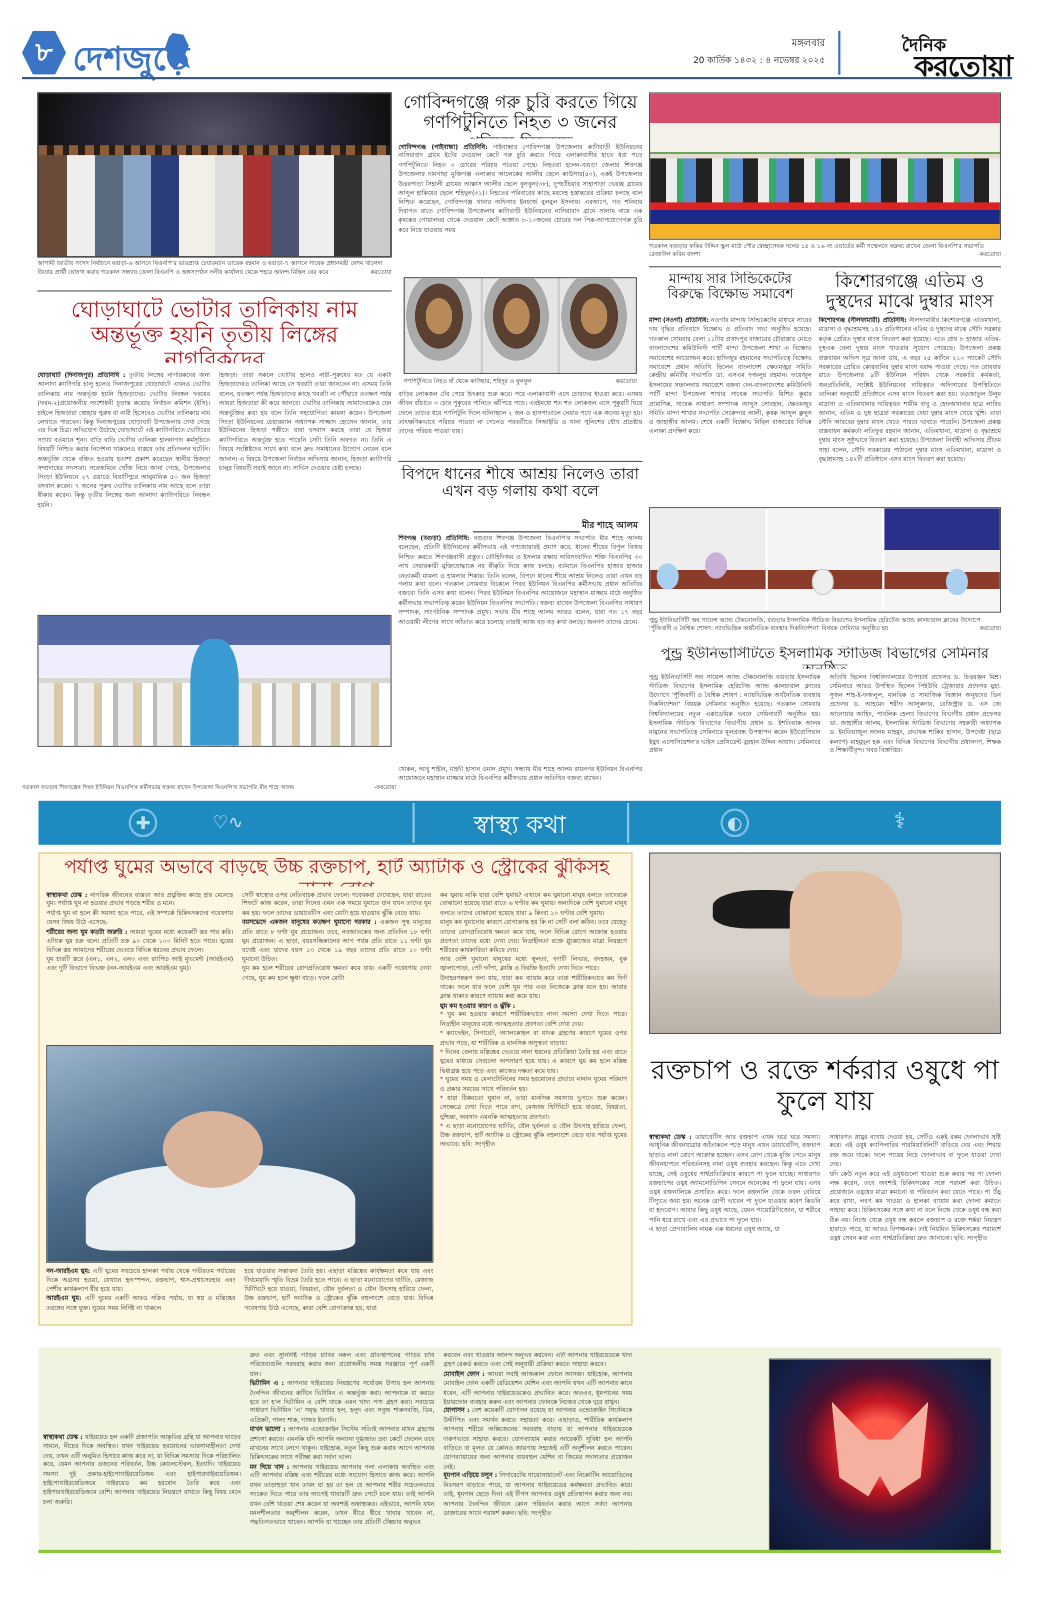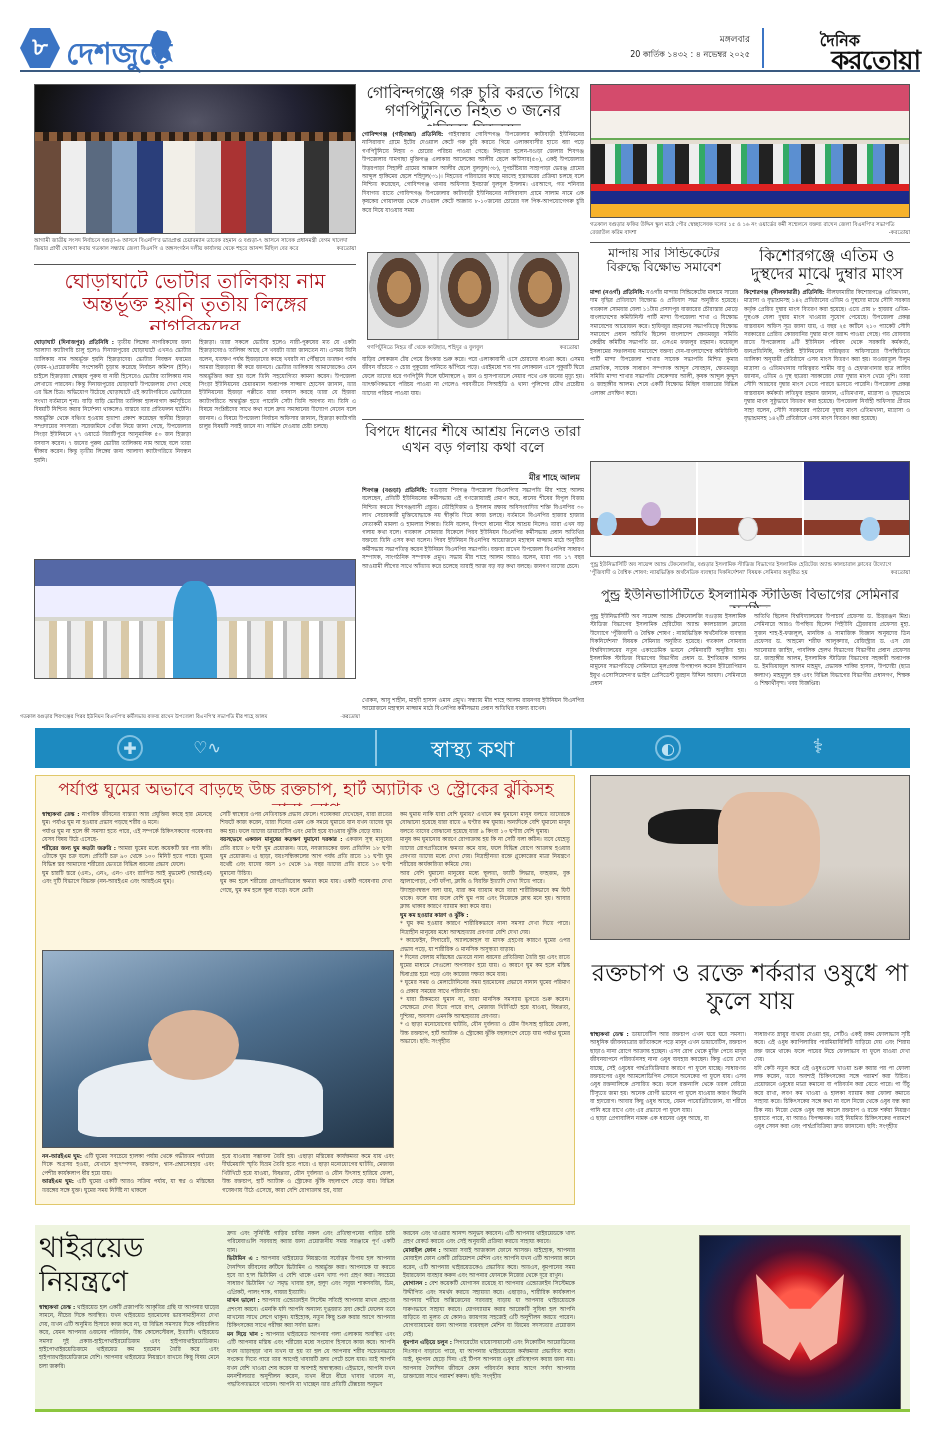--- a/index.html
+++ b/index.html
@@ -220,24 +220,20 @@
 <div class="abs p" style="left:590px;top:1030px;width:156px;height:186px">
   <div><b>স্বাস্থ্যকথা ডেস্ক :</b> <span>ডায়াবেটিস আর রক্তচাপ এখন ঘরে ঘরে সমস্যা। আধুনিক জীবনযাত্রার জাঁতাকলে পড়ে মানুষ এখন ডায়াবেটিস, রক্তচাপ ছাড়াও নানা রোগে আক্রান্ত হচ্ছেন। এসব রোগ থেকে মুক্তি পেতে মানুষ জীবনযাপনে পরিবর্তনসহ নানা ওষুধ ব্যবহার করছেন। কিন্তু এতে দেখা যাচ্ছে, সেই ওষুধের পার্শ্বপ্রতিক্রিয়ার কারণে পা ফুলে যাচ্ছে। সাধারণত রক্তচাপের ওষুধ অ্যামলোডিপিন সেবনে অনেকের পা ফুলে যায়। এসব ওষুধ রক্তনালিকে প্রসারিত করে। ফলে রক্তনালি থেকে তরল বেরিয়ে টিস্যুতে জমা হয়। অনেক রোগী ভাবেন পা ফুলে যাওয়ার কারণ কিডনি বা হৃদরোগ। আবার কিছু ওষুধ আছে, যেমন পায়োগ্লিটাজোন, যা শরীরে পানি ধরে রাখে এবং এর প্রভাবে পা ফুলে যায়।</span></div>
   <div><span>এ ছাড়া প্রেগাবালিন নামক এক ধরনের ওষুধ আছে, যা</span></div>
 </div>
 <div class="abs p" style="left:754px;top:1030px;width:156px;height:186px">
   <div><span>সাধারণত স্নায়ুর ব্যথায় দেওয়া হয়, সেটিও একই রকম ফোলাভাব সৃষ্টি করে। এই ওষুধ ক্যাপিলারির পারমিয়াবিলিটি বাড়িয়ে দেয় এবং শিরায় রক্ত জমে থাকে। ফলে পায়ের নিচে ফোলাভাব বা ফুলে যাওয়া দেখা দেয়।</span></div>
   <div><span>যদি কেউ নতুন করে এই ওষুধগুলো খাওয়া শুরু করার পর পা ফোলা লক্ষ করেন, তবে অবশ্যই চিকিৎসকের সঙ্গে পরামর্শ করা উচিত। প্রয়োজনে ওষুধের মাত্রা কমানো বা পরিবর্তন করা যেতে পারে। পা উঁচু করে রাখা, লবণ কম খাওয়া ও হালকা ব্যায়াম করা ফোলা কমাতে সাহায্য করে। চিকিৎসকের সঙ্গে কথা না বলে নিজে থেকে ওষুধ বন্ধ করা ঠিক নয়। নিজে থেকে ওষুধ বন্ধ করলে রক্তচাপ ও রক্তে শর্করা নিয়ন্ত্রণ হারাতে পারে, যা আরও বিপজ্জনক। তাই নিয়মিত চিকিৎসকের পরামর্শে ওষুধ সেবন করা এবং পার্শ্বপ্রতিক্রিয়া দ্রুত জানানো। ছবি: সংগৃহীত</span></div>
 </div>
 
 <div id="thyroid-box" class="abs">
-  <div class="abs hl" style="left:4px;top:6px;width:180px;height:68px;font-size:28px;line-height:34px;text-align:left">
-    <div>থাইরয়েড নিয়ন্ত্রণে</div>
-
-  </div>
   <div class="abs p" style="left:4px;top:78px;width:180px;height:106px">
     <b>স্বাস্থ্যকথা ডেস্ক :</b> <span>থাইরয়েড হল একটি প্রজাপতি আকৃতির গ্রন্থি যা আপনার ঘাড়ের সামনে, নীচের দিকে অবস্থিত। যখন থাইরয়েড হরমোনের ভারসাম্যহীনতা দেখা দেয়, তখন এটি অনুমিত হিসাবে কাজ করে না, যা বিভিন্ন সমস্যার দিকে পরিচালিত করে, যেমন আপনার ওজনের পরিবর্তন, উচ্চ কোলেস্টেরল, ইত্যাদি। থাইরয়েড সমস্যা দুই প্রকার-হাইপোথাইরয়েডিজম এবং হাইপারথাইরয়েডিজম। হাইপোথাইরয়েডিজমে থাইরয়েড কম হরমোন তৈরি করে এবং হাইপারথাইরয়েডিজমে বেশি। আপনার থাইরয়েড নিয়ন্ত্রণে রাখতে কিছু বিষয় মেনে চলা জরুরি।</span>
   </div>
   <div class="abs p" style="left:192px;top:4px;width:168px;height:180px">
     <div><span>দ্রুত এবং সুনির্দিষ্ট গাড়ির চাবির নকল এবং প্রতিস্থাপনের গাড়ির চাবি পরিষেবাগুলি সরবরাহ করার জন্য প্রয়োজনীয় সমস্ত সরঞ্জামে পূর্ণ একটি যান।</span></div>
     <div><b>ভিটামিন এ :</b> <span>আপনার থাইরয়েড নিয়ন্ত্রণের সর্বোত্তম উপায় হল আপনার দৈনন্দিন জীবনের রুটিনে ভিটামিন এ অন্তর্ভুক্ত করা। আপনাকে যা করতে হবে তা হ'ল ভিটামিন এ বেশি থাকে এমন খাদ্য পণ্য গ্রহণ করা। সবচেয়ে সাধারণ ভিটামিন 'এ' সমৃদ্ধ খাবার হল, হলুদ এবং সবুজ শাকসবজি, ডিম, এপ্রিকট, পালং শাক, গাজর ইত্যাদি।</span></div>
     <div><b>মাখন ভালো :</b> <span>আপনার এন্ডোক্রাইন সিস্টেম সত্যিই আপনার মাখন গ্রহণের প্রশংসা করবে। এমনকি যদি আপনি অন্যান্য দুগ্ধজাত দ্রব্য কেটে ফেলেন তবে মাখনের সাথে লেগে থাকুন। যাইহোক, নতুন কিছু শুরু করার আগে আপনার চিকিৎসকের সাথে পরীক্ষা করা সর্বদা ভাল।</span></div>
     <div><b>মন দিয়ে খান :</b> <span>আপনার থাইরয়েড আপনার গলা এলাকায় অবস্থিত এবং এটি আপনার মস্তিষ্ক এবং শরীরের মধ্যে সংযোগ হিসাবে কাজ করে। আপনি যখন তাড়াহুড়া খান তখন যা হয় তা হল যে আপনার শরীর সচেতনভাবে সংকেত দিতে পারে তার আগেই খাবারটি দ্রুত পেটে চলে যায়। তাই আপনি যখন বেশি খাওয়া শেষ করেন যা অবশ্যই অস্বাস্থ্যকর। এইভাবে, আপনি যখন মননশীলতার অনুশীলন করেন, তখন ধীরে ধীরে খাবার খাবেন না, পদ্ধতিগতভাবে খাবেন। আপনি যা খাচ্ছেন তার প্রতিটি টেক্সচার অনুভব</span></div>
   </div>
   <div class="abs p" style="left:368px;top:4px;width:172px;height:180px">

